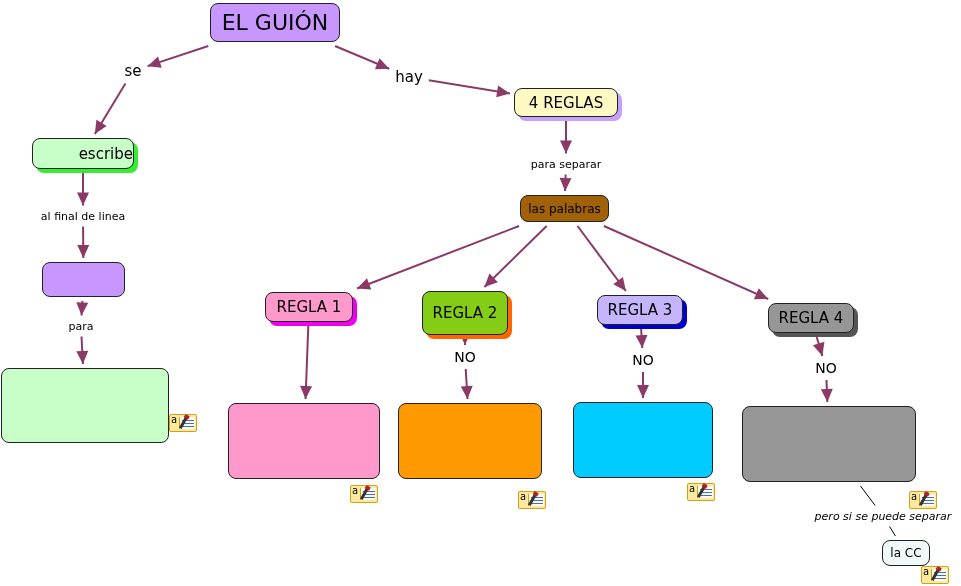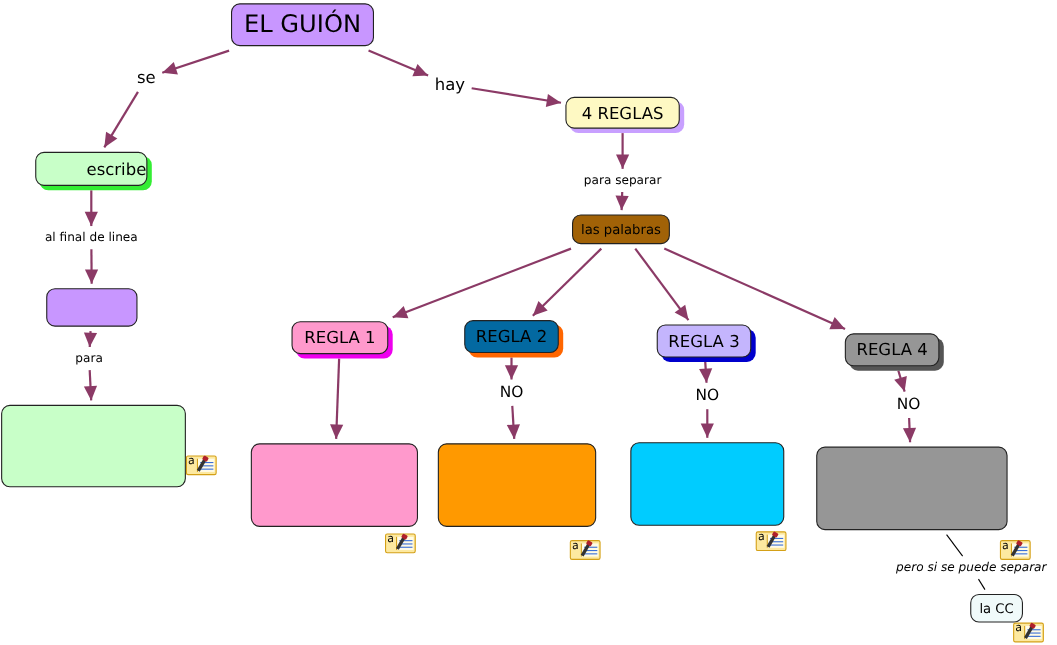--- a/index.html
+++ b/index.html
@@ -88,21 +88,21 @@
   </div>
 <div class="node" style="left: 514px; top: 88px; width: 104px; height: 29px; font-size: 15px; background: #fef9c3; box-shadow: rgb(200, 160, 255) 4px 4px 0px;">
     <span>4 REGLAS</span>
   </div>
 <div class="node" style="left: 520px; top: 195px; width: 89px; height: 27px; font-size: 12px; background: #a16207; justify-content: center;">
     <span>las palabras</span>
   </div>
 <div class="node" style="left: 265px; top: 292px; width: 88px; height: 30px; font-size: 15px; background: rgb(255, 153, 204); box-shadow: rgb(238, 0, 238) 4px 4px 0px;">
     <span>REGLA 1</span>
   </div>
-<div class="node" style="left: 422px; top: 291px; width: 86px; height: 30px; font-size: 15px; background: #0369a1; box-shadow: rgb(255, 102, 0) 4px 4px 0px;">
+<div class="node" style="left: 422px; top: 291px; width: 86px; height: 44px; font-size: 15px; background: #84cc16; box-shadow: rgb(255, 102, 0) 4px 4px 0px;">
     <span>REGLA 2</span>
   </div>
 <div class="node" style="left: 597px; top: 295px; width: 86px; height: 30px; font-size: 15px; background: #c4b5fd; box-shadow: rgb(0, 0, 204) 4px 4px 0px;">
     <span>REGLA 3</span>
   </div>
 <div class="node" style="left: 768px; top: 303px; width: 86px; height: 30px; font-size: 15px; background: rgb(150, 150, 150); box-shadow: rgb(85, 85, 85) 4px 4px 0px;">
     <span>REGLA 4</span>
   </div>
 <div class="node" style="left: 228px; top: 403px; width: 152px; height: 76px; background: rgb(255, 153, 204);">
     <span></span>

